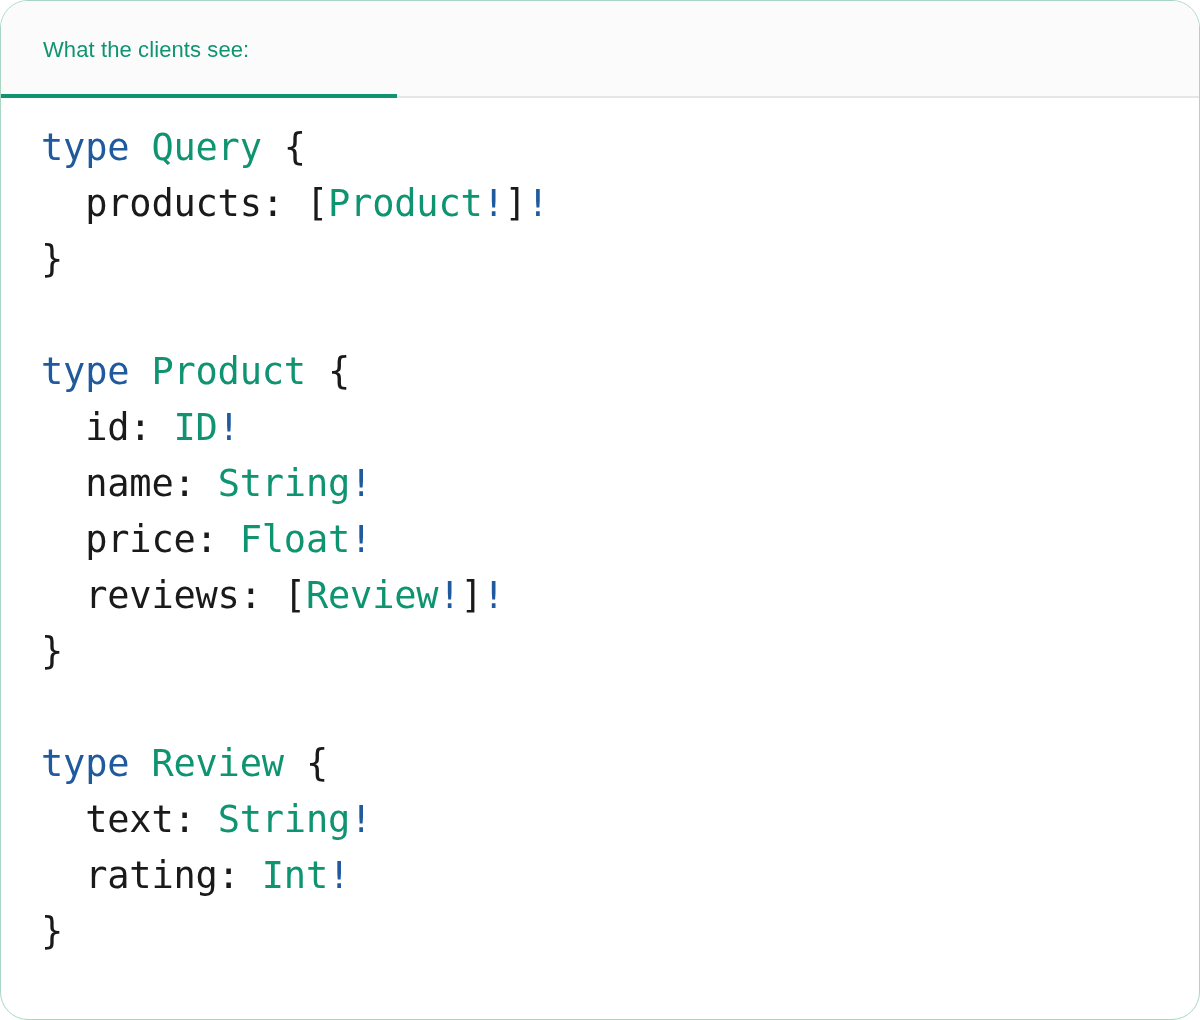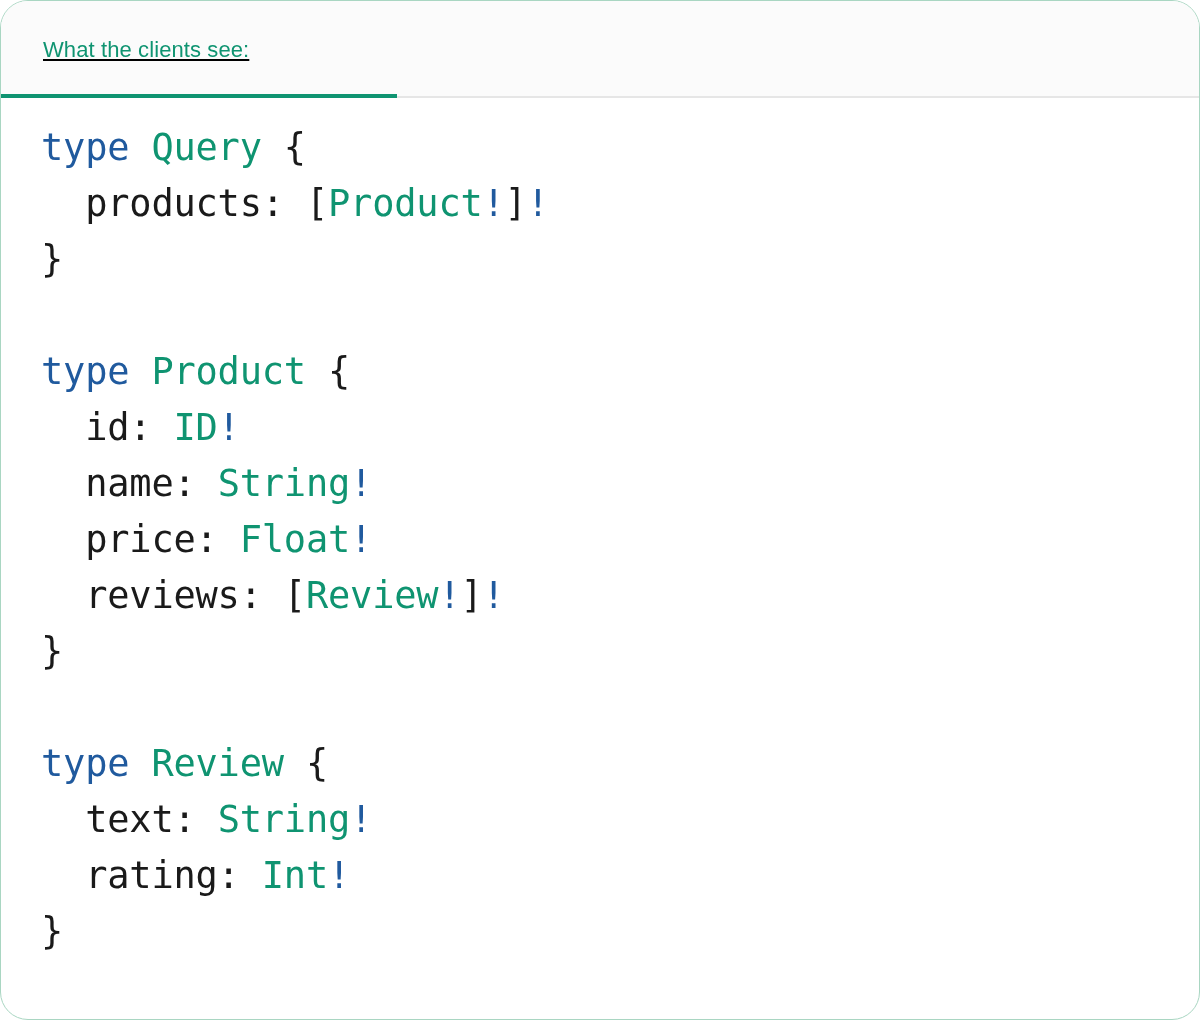--- a/index.html
+++ b/index.html
@@ -86,21 +86,21 @@
   .tok-type  { color: #0f9471; }
   .tok-field { color: #1a1a1a; }
   .tok-punct { color: #1a1a1a; }
   .tok-bang  { color: #205a9e; }
 </style>
 </head>
 <body>
 
 <div id="card" style="border-color: rgb(169, 214, 194); background: rgb(255, 255, 255);">
 
-  <div id="tabbar" style="background: rgb(251, 251, 251); text-decoration: underline;">
+  <div id="tabbar" style="background: rgb(251, 251, 251);">
     <div class="tab">
       <span class="tab-label" style="color: rgb(15, 148, 113);">What the clients see:</span>
     </div>
     <div id="tabbar-rule" style="background: rgb(230, 230, 230);"></div>
     <div id="tab-underline" style="background: rgb(15, 148, 113);"></div>
   </div>
 
   <div id="code" style="background: rgb(255, 255, 255);"><span class="ln"><span class="tok-kw" style="color: rgb(32, 90, 158);">type</span><span class="tok-punct" style="color: rgb(26, 26, 26);"> </span><span class="tok-type" style="color: rgb(15, 148, 113);">Query</span><span class="tok-punct" style="color: rgb(26, 26, 26);"> </span><span class="tok-punct" style="color: rgb(26, 26, 26);">{</span></span><span class="ln"><span>  </span><span class="tok-field" style="color: rgb(26, 26, 26);">products:</span><span class="tok-punct" style="color: rgb(26, 26, 26);"> </span><span class="tok-punct" style="color: rgb(26, 26, 26);">[</span><span class="tok-type" style="color: rgb(15, 148, 113);">Product</span><span class="tok-bang" style="color: rgb(32, 90, 158);">!</span><span class="tok-punct" style="color: rgb(26, 26, 26);">]</span><span class="tok-bang" style="color: rgb(32, 90, 158);">!</span></span><span class="ln"><span class="tok-punct" style="color: rgb(26, 26, 26);">}</span></span><span class="ln blank">&nbsp;</span><span class="ln"><span class="tok-kw" style="color: rgb(32, 90, 158);">type</span><span class="tok-punct" style="color: rgb(26, 26, 26);"> </span><span class="tok-type" style="color: rgb(15, 148, 113);">Product</span><span class="tok-punct" style="color: rgb(26, 26, 26);"> </span><span class="tok-punct" style="color: rgb(26, 26, 26);">{</span></span><span class="ln"><span>  </span><span class="tok-field" style="color: rgb(26, 26, 26);">id:</span><span class="tok-punct" style="color: rgb(26, 26, 26);"> </span><span class="tok-type" style="color: rgb(15, 148, 113);">ID</span><span class="tok-bang" style="color: rgb(32, 90, 158);">!</span></span><span class="ln"><span>  </span><span class="tok-field" style="color: rgb(26, 26, 26);">name:</span><span class="tok-punct" style="color: rgb(26, 26, 26);"> </span><span class="tok-type" style="color: rgb(15, 148, 113);">String</span><span class="tok-bang" style="color: rgb(32, 90, 158);">!</span></span><span class="ln"><span>  </span><span class="tok-field" style="color: rgb(26, 26, 26);">price:</span><span class="tok-punct" style="color: rgb(26, 26, 26);"> </span><span class="tok-type" style="color: rgb(15, 148, 113);">Float</span><span class="tok-bang" style="color: rgb(32, 90, 158);">!</span></span><span class="ln"><span>  </span><span class="tok-field" style="color: rgb(26, 26, 26);">reviews:</span><span class="tok-punct" style="color: rgb(26, 26, 26);"> </span><span class="tok-punct" style="color: rgb(26, 26, 26);">[</span><span class="tok-type" style="color: rgb(15, 148, 113);">Review</span><span class="tok-bang" style="color: rgb(32, 90, 158);">!</span><span class="tok-punct" style="color: rgb(26, 26, 26);">]</span><span class="tok-bang" style="color: rgb(32, 90, 158);">!</span></span><span class="ln"><span class="tok-punct" style="color: rgb(26, 26, 26);">}</span></span><span class="ln blank">&nbsp;</span><span class="ln"><span class="tok-kw" style="color: rgb(32, 90, 158);">type</span><span class="tok-punct" style="color: rgb(26, 26, 26);"> </span><span class="tok-type" style="color: rgb(15, 148, 113);">Review</span><span class="tok-punct" style="color: rgb(26, 26, 26);"> </span><span class="tok-punct" style="color: rgb(26, 26, 26);">{</span></span><span class="ln"><span>  </span><span class="tok-field" style="color: rgb(26, 26, 26);">text:</span><span class="tok-punct" style="color: rgb(26, 26, 26);"> </span><span class="tok-type" style="color: rgb(15, 148, 113);">String</span><span class="tok-bang" style="color: rgb(32, 90, 158);">!</span></span><span class="ln"><span>  </span><span class="tok-field" style="color: rgb(26, 26, 26);">rating:</span><span class="tok-punct" style="color: rgb(26, 26, 26);"> </span><span class="tok-type" style="color: rgb(15, 148, 113);">Int</span><span class="tok-bang" style="color: rgb(32, 90, 158);">!</span></span><span class="ln"><span class="tok-punct" style="color: rgb(26, 26, 26);">}</span></span></div>
 
 </div>

